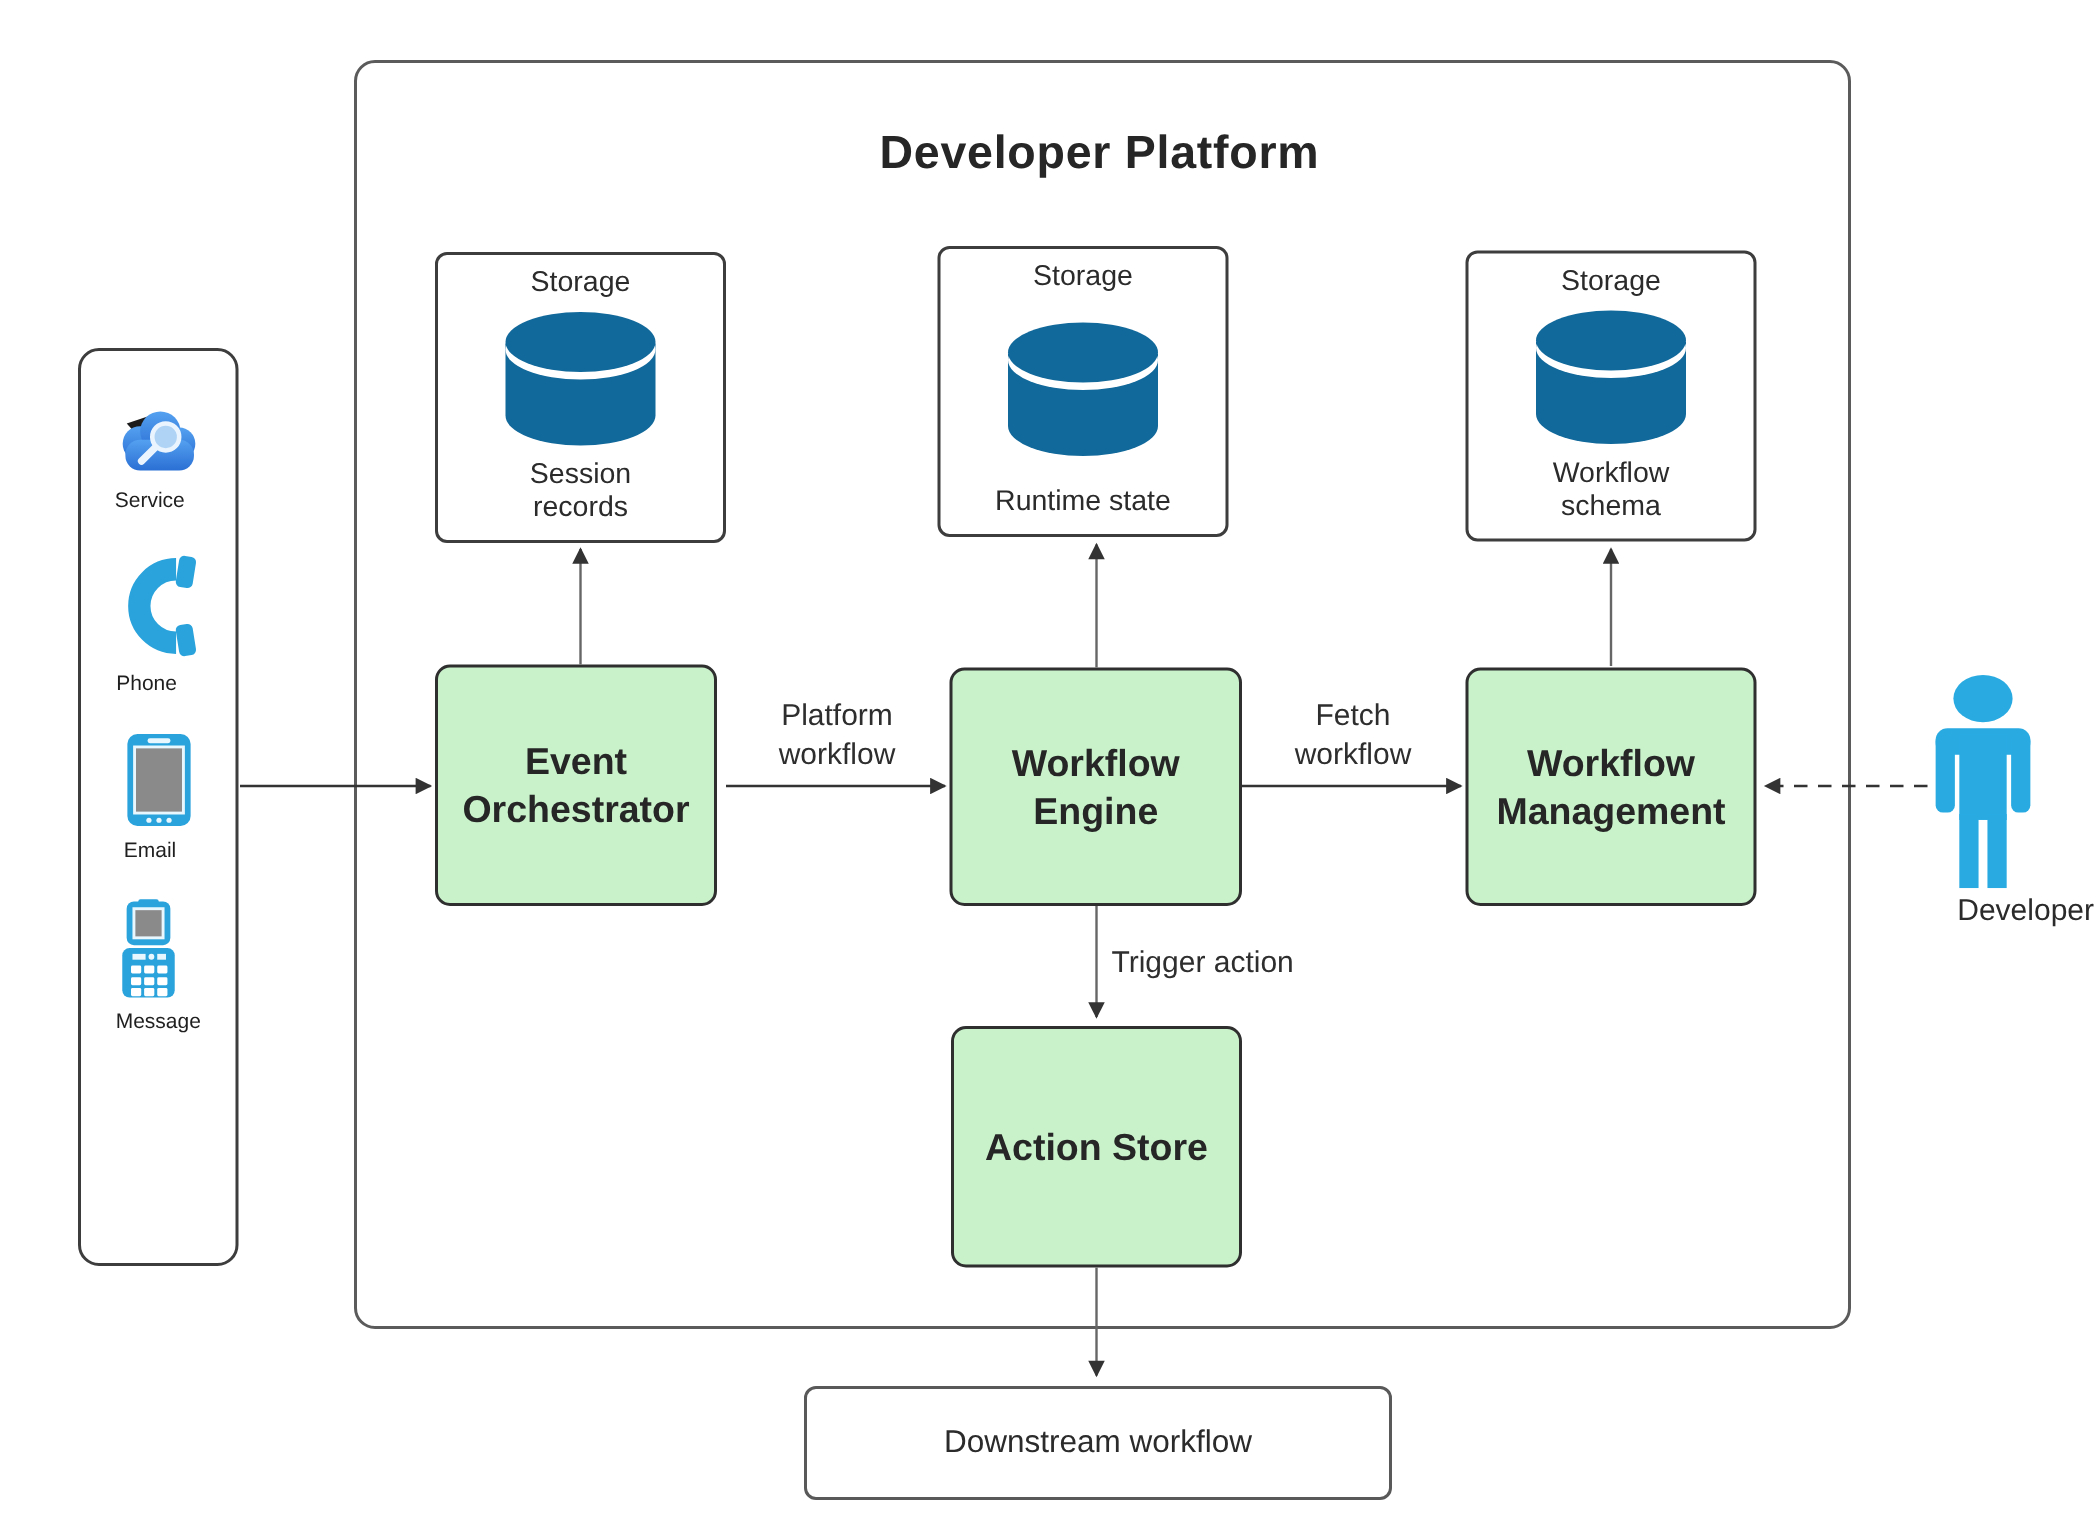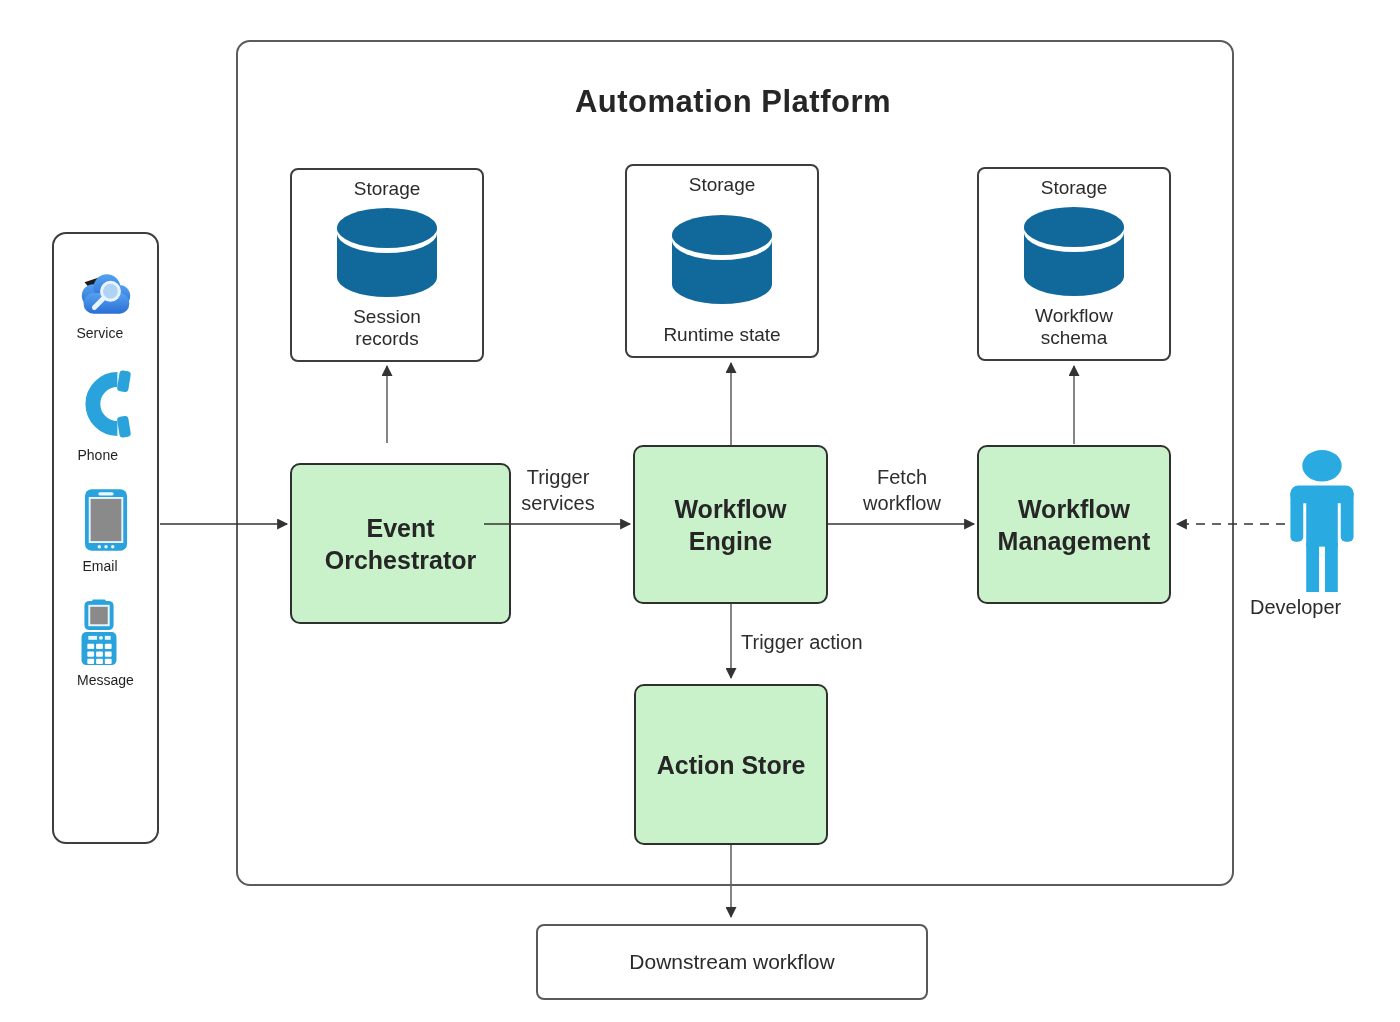--- a/index.html
+++ b/index.html
@@ -29,50 +29,50 @@
   .storage-sub.wide{max-width:150px;}
   #storage-1{left:290px;top:168px;}
   #storage-2{left:625px;top:164px;}
   #storage-3{left:977px;top:167px;}
 
   
   .process-box{position:absolute;background:#c9f2cb;border:2px solid #2f2f2f;border-radius:10px;
             box-sizing:border-box;display:flex;align-items:center;justify-content:center;
             text-align:center;font-size:25px;font-weight:bold;color:#262626;line-height:1.28;
             padding:0 18px;}
-  #proc-orchestrator{left:290px;top:443px;width:221px;height:161px;margin-top:20px;}
+  #proc-orchestrator{left:290px;top:443px;width:188px;height:161px;}
   #proc-engine{left:633px;top:445px;width:195px;height:159px;}
   #proc-management{left:977px;top:445px;width:194px;height:159px;}
   #proc-action-store{left:634px;top:684px;width:194px;height:161px;}
 
   .downstream-box{position:absolute;left:536px;top:924px;width:392px;height:76px;background:#fff;
             border:2px solid #595959;border-radius:8px;box-sizing:border-box;
             display:flex;align-items:center;justify-content:center;font-size:21px;color:#2b2b2b;}
 
   
   .edge-label{position:absolute;font-size:20px;color:#2e2e2e;text-align:center;line-height:1.3;}
   #lbl-trigger-workflow{left:496px;top:464px;width:124px;}
   #lbl-fetch-workflow{left:842px;top:464px;width:120px;}
   #lbl-trigger-action{left:741px;top:629px;width:160px;text-align:left;white-space:nowrap;}
 
   
   .developer{position:absolute;left:1286px;top:446px;width:72px;height:148px;}
-  .developer-label{position:absolute;left:1250px;top:596px;width:146px;text-align:left;
+  .developer-label{position:absolute;left:1250px;top:596px;width:146px;text-align:right;
             font-size:20px;color:#2b2b2b;}
 
   
   .arrows{position:absolute;left:0;top:0;width:1400px;height:1022px;pointer-events:none;}
 </style>
 </head>
 <body>
 
 <div class="canvas">
 
   <div class="platform"></div>
-  <div class="platform-title">Automation Platform</div>
+  <div class="platform-title">Developer Platform</div>
 
   <div class="channels">
 
     <div class="channel-item">
       <svg width="58" height="52" viewBox="0 0 64 58">
         <defs>
           <linearGradient id="cg" x1="0" y1="0" x2="0" y2="1">
             <stop offset="0" stop-color="#55a1f0"></stop>
               <stop offset="1" stop-color="#2a6fd4"></stop>
           </linearGradient>
@@ -175,21 +175,21 @@
     <span>Action Store</span>
   </div>
   <div class="process-box" id="proc-management">
     <span>Workflow Management</span>
   </div>
 
   <div class="downstream-box">
     <span>Downstream workflow</span>
   </div>
 
-  <div class="edge-label" id="lbl-trigger-workflow">Trigger services</div>
+  <div class="edge-label" id="lbl-trigger-workflow">Platform workflow</div>
   <div class="edge-label" id="lbl-fetch-workflow">Fetch workflow</div>
   <div class="edge-label" id="lbl-trigger-action">Trigger action</div>
 
   <svg class="developer" viewBox="0 0 72 150">
     <g fill="#29abe2">
       <ellipse cx="36" cy="20" rx="20" ry="16"></ellipse>
       <rect x="4" y="40" width="64" height="18" rx="8"></rect>
       <rect x="4" y="44" width="13" height="53" rx="5"></rect>
       <rect x="55" y="44" width="13" height="53" rx="5"></rect>
       <rect x="20" y="44" width="32" height="58"></rect>

